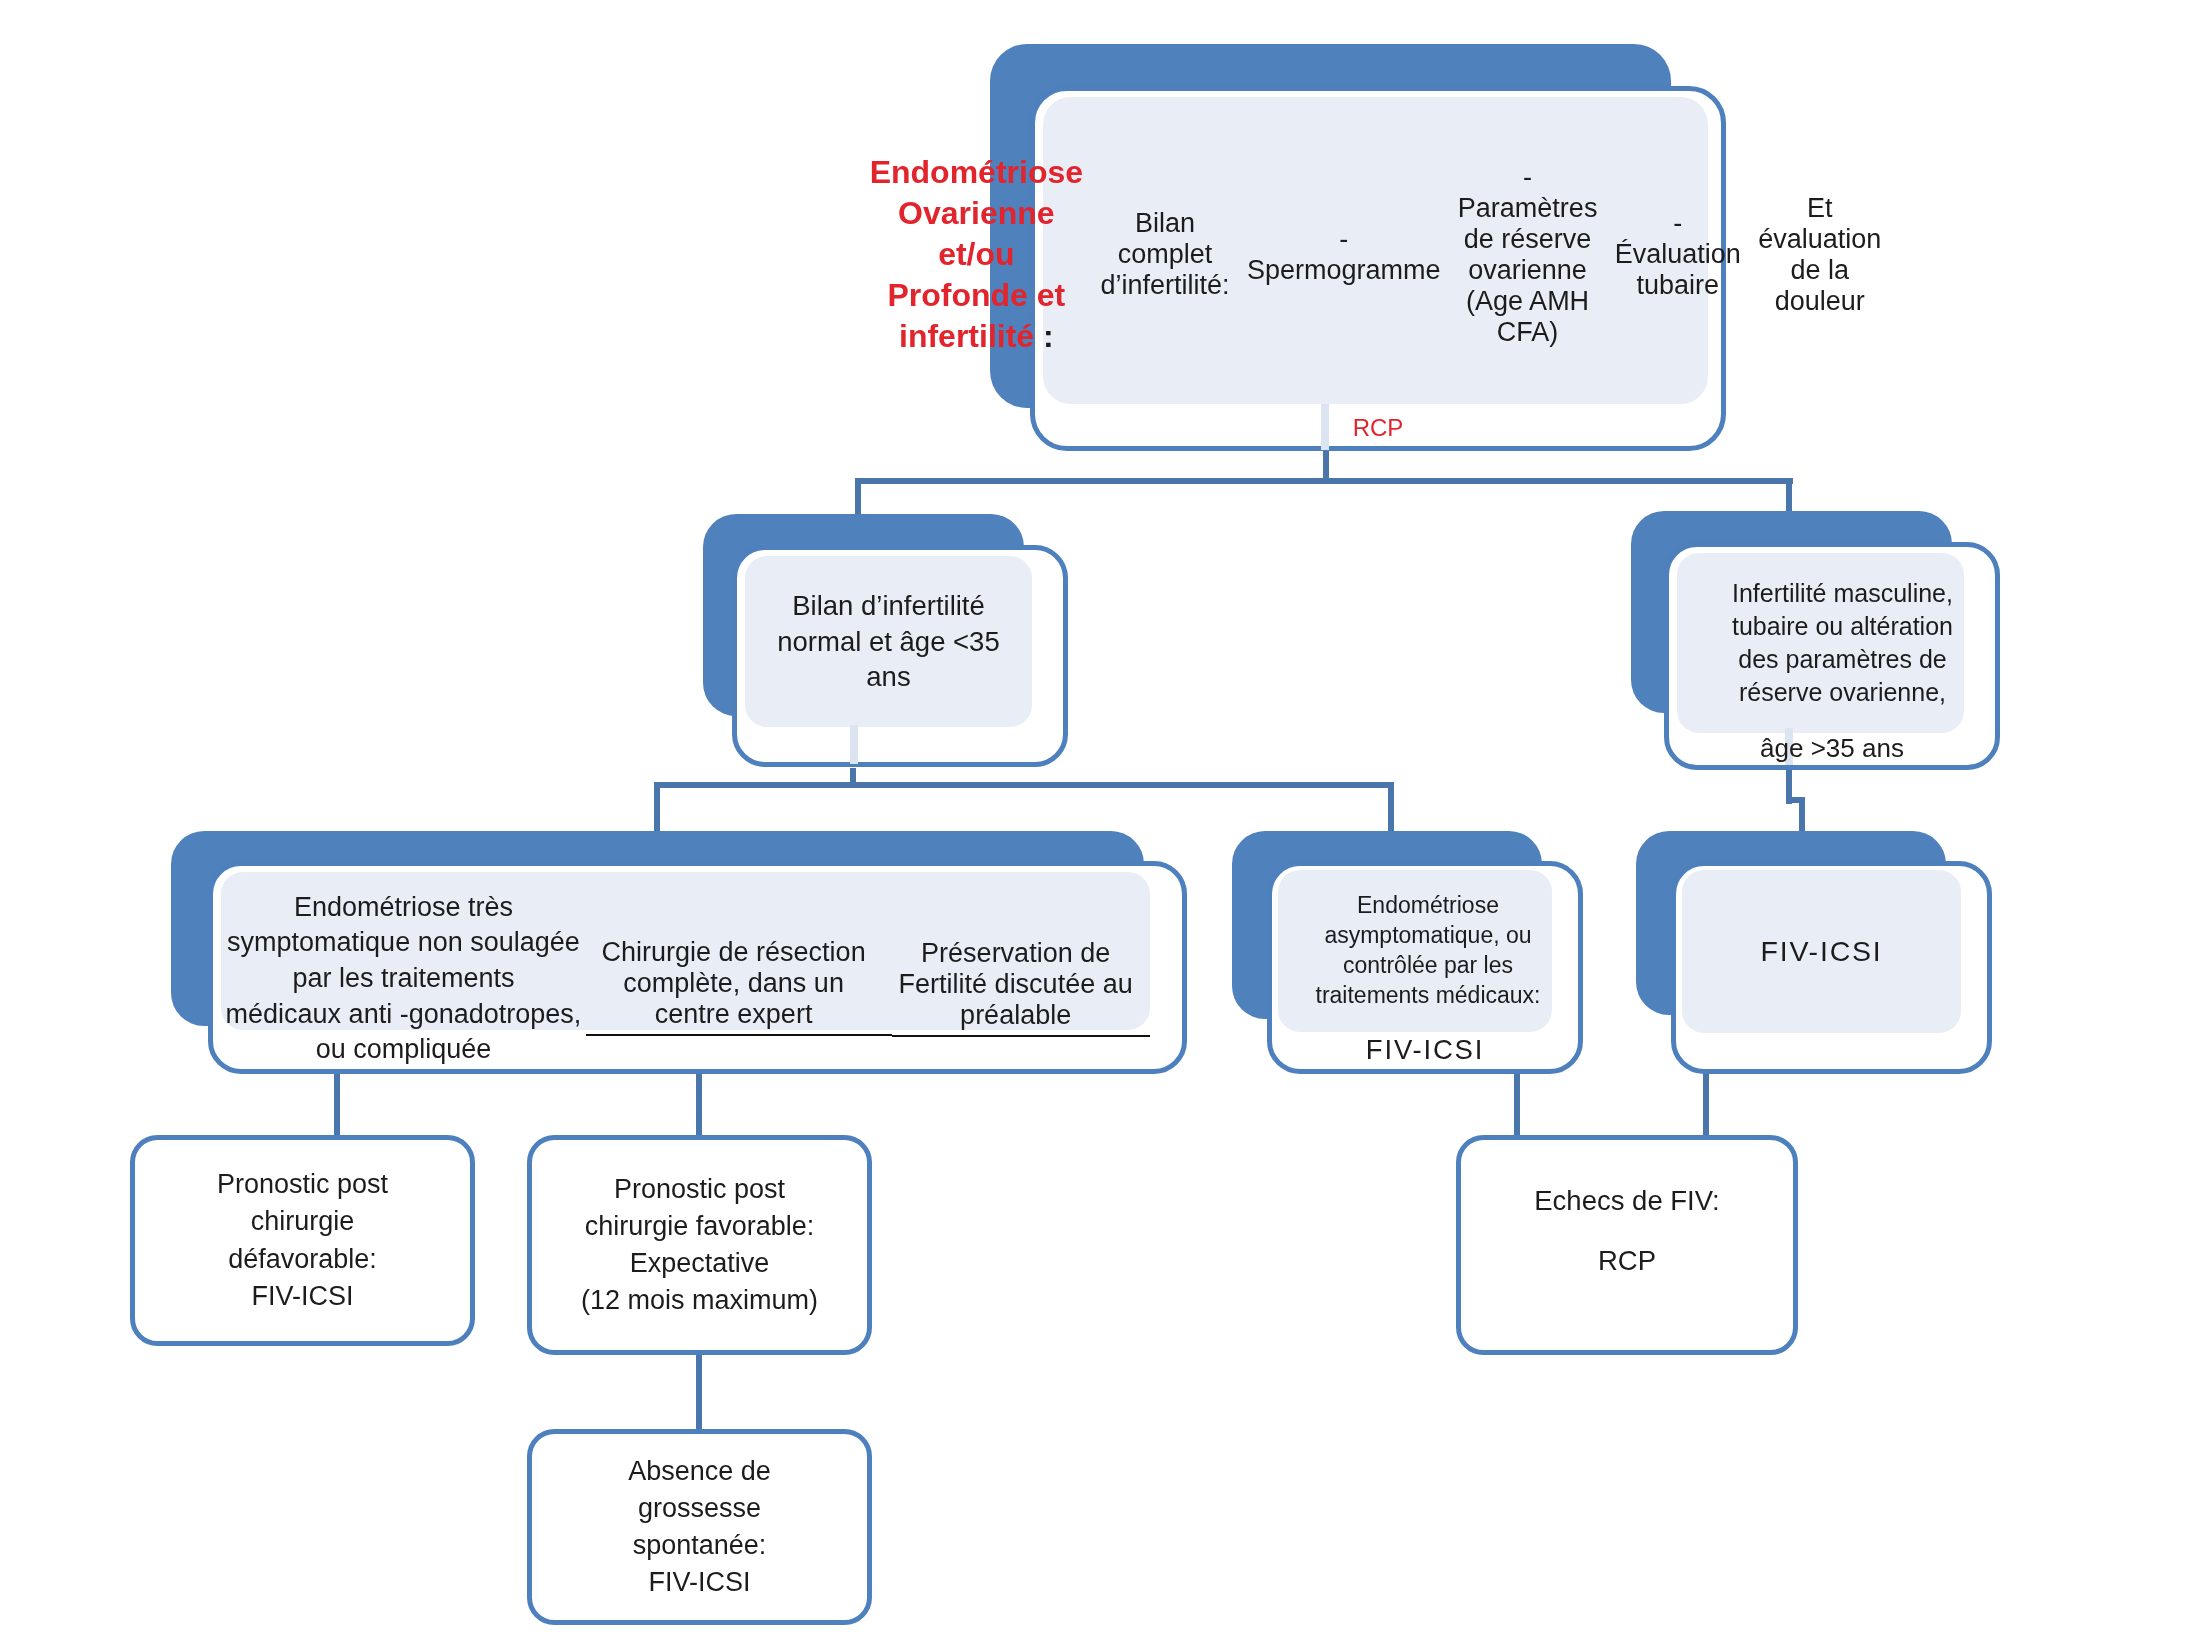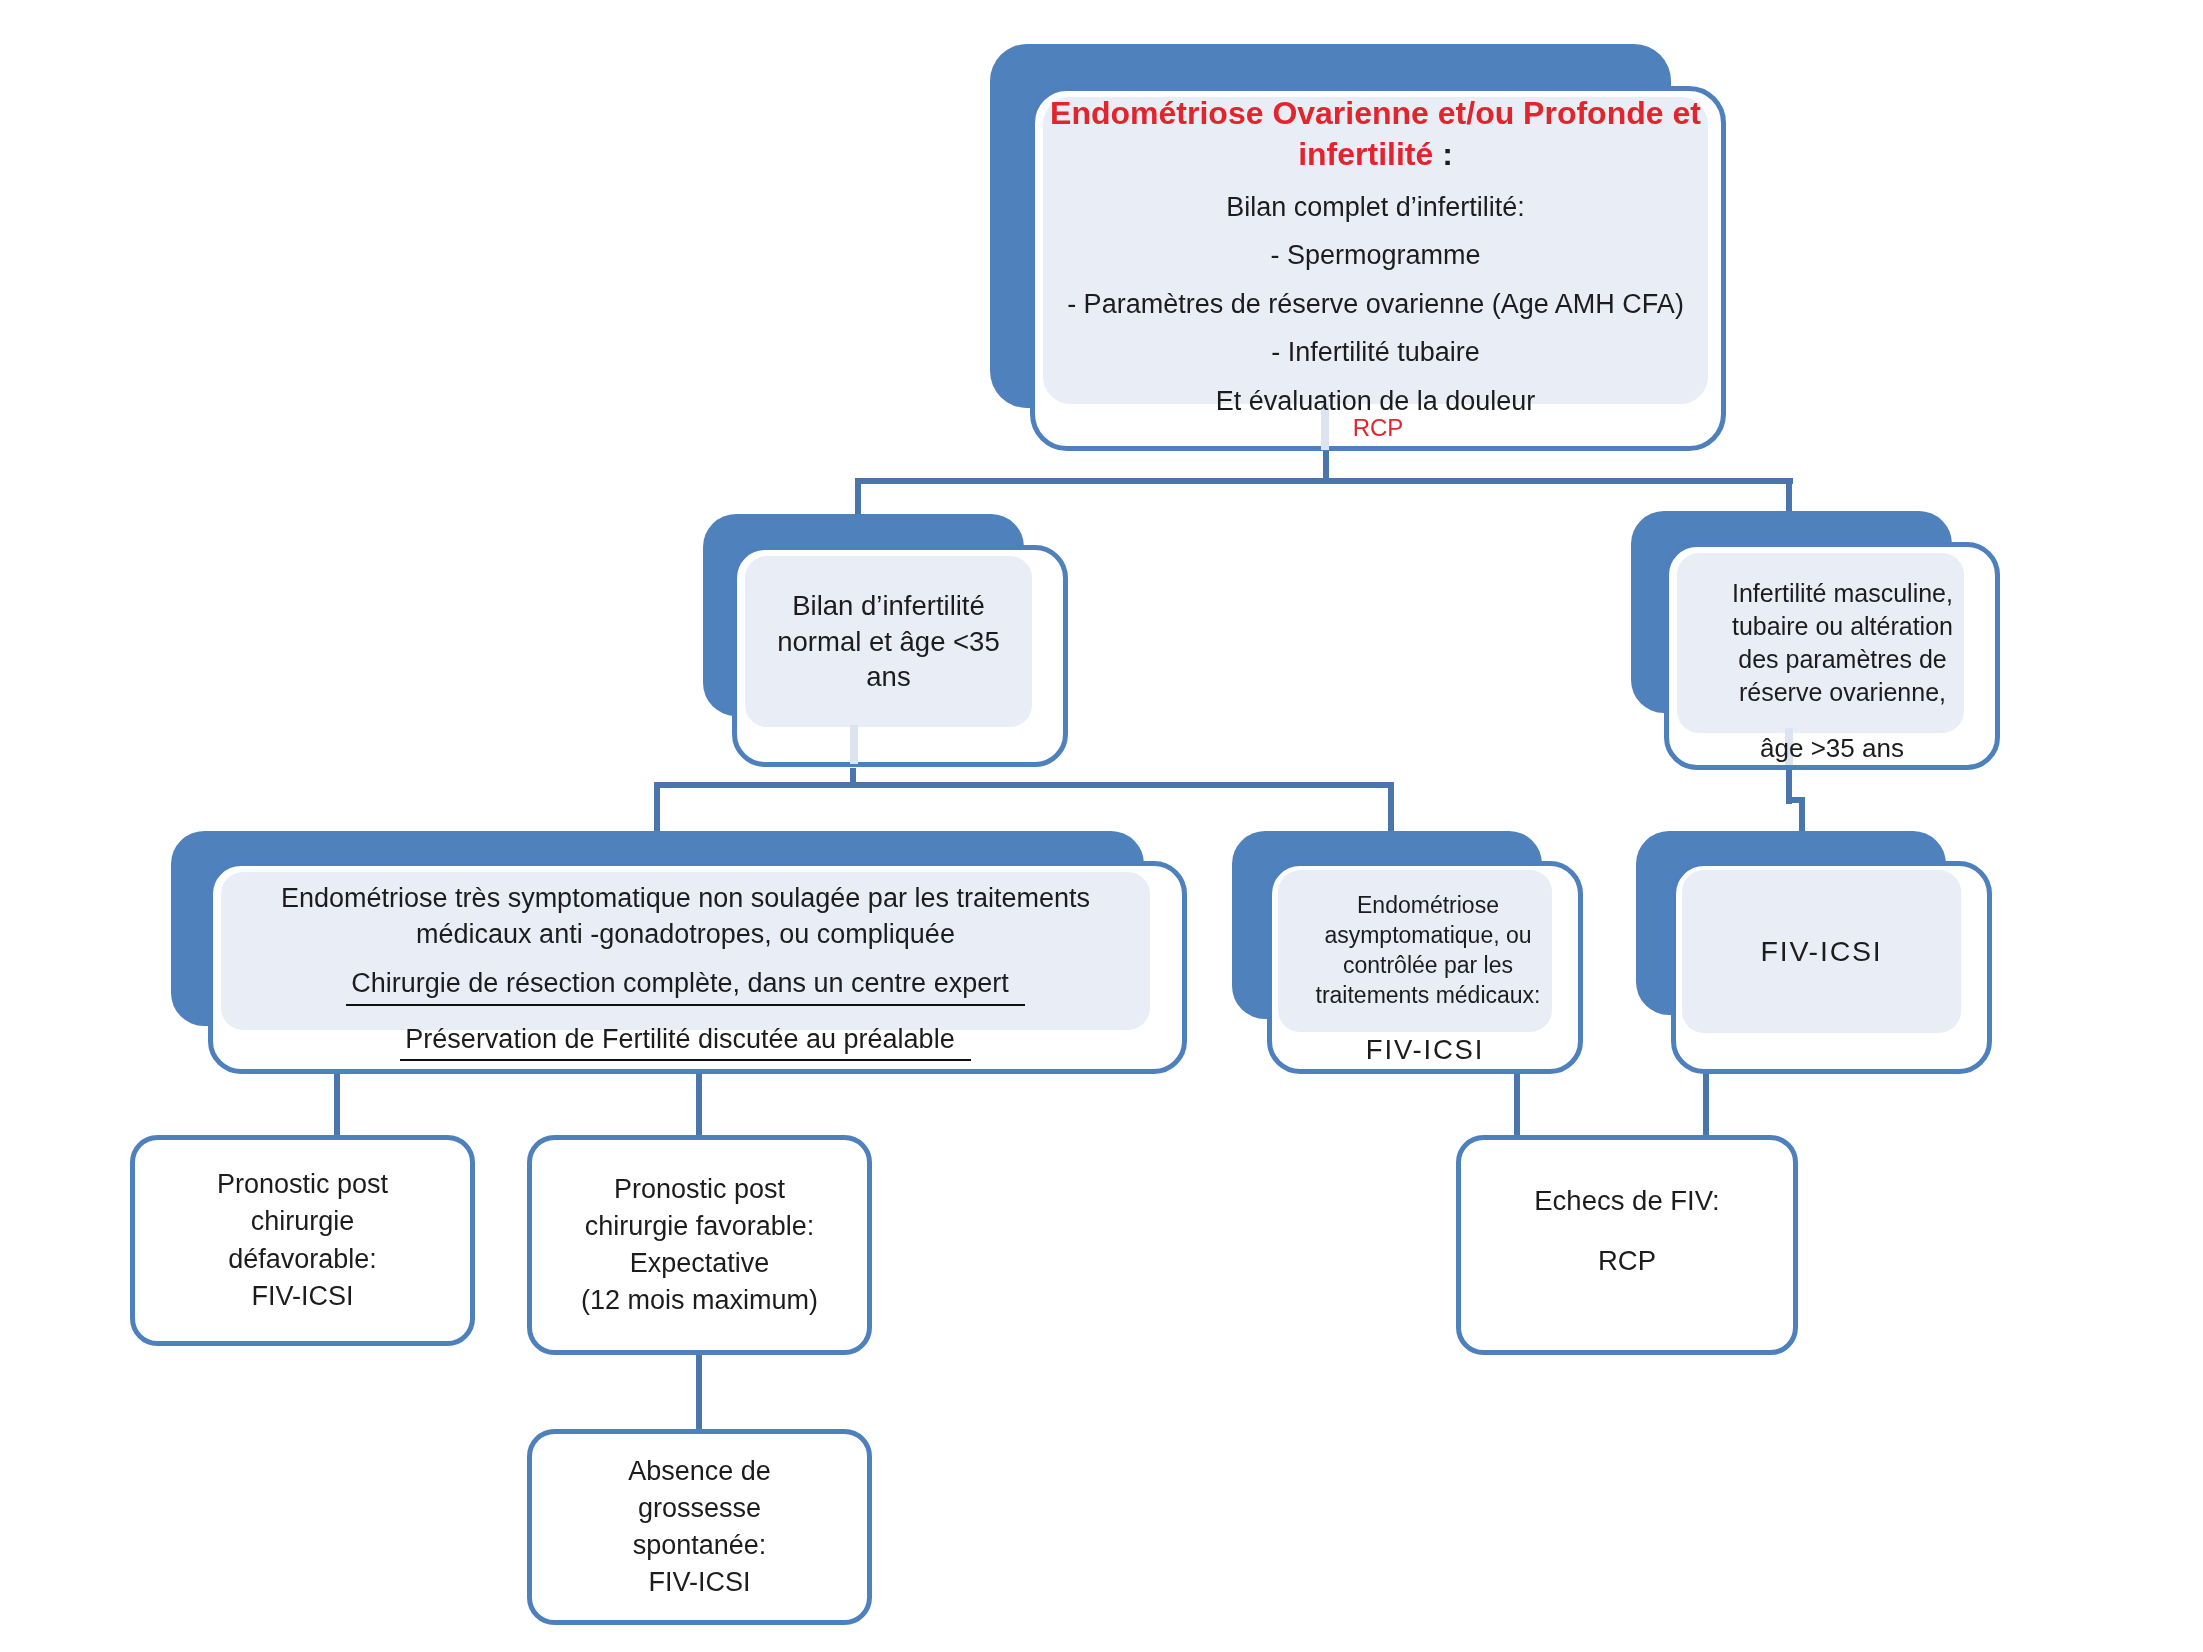--- a/index.html
+++ b/index.html
@@ -10,21 +10,21 @@
   
   .conn{position:absolute;background:#4a76ab;z-index:1;}
   .conn-faint{position:absolute;background:#dde4f1;z-index:2;}
 
   
   .node{position:absolute;z-index:3;}
   .shadow{position:absolute;background:#4f81bd;border-radius:33px;}
   .frame{position:absolute;background:#ffffff;border:5.5px solid #4d80bd;
          border-radius:33px;box-sizing:border-box;}
   .panel{position:absolute;background:#e8edf6;border-radius:22px;}
-  .content{position:absolute;display:flex;flex-direction:column;
+  .content{position:absolute;display:flex;
            align-items:center;justify-content:center;text-align:center;z-index:4;}
   .footer{position:absolute;display:flex;align-items:center;justify-content:center;
           text-align:center;z-index:4;}
 
   .ml{white-space:pre-line;}
   .red{color:#e2242d;font-weight:bold;}
   .u{border-bottom:2.8px solid #111111;padding:0 16.5px 4.6px 5.5px;display:inline-block;}
 
   
   .pbox{position:absolute;background:#ffffff;border:5.5px solid #4d80bd;border-radius:27.5px;
@@ -64,21 +64,21 @@
     <div class="shadow" style="left:0;top:0;width:681px;height:364px;border-radius:37px;"></div>
     <div class="frame" style="left:40px;top:42px;width:696px;height:365px;border-radius:37px;"></div>
     <div class="conn-faint" style="left:331px;top:360px;width:8.3px;height:46px;"></div>
     <div class="panel" style="left:53px;top:53px;width:665px;height:307px;border-radius:27.5px;"></div>
     <div class="content" style="left:53px;top:53px;width:665px;height:312px;gap:17.4px;padding-top:1.8px;">
       <div class="root-title"><span class="red ml">Endométriose Ovarienne et/ou Profonde et
 infertilité</span><span style="font-weight:bold;"> :</span></div>
       <div class="root-body">Bilan complet d’infertilité:</div>
       <div class="root-body">- Spermogramme</div>
       <div class="root-body">- Paramètres de réserve ovarienne (Age AMH CFA)</div>
-      <div class="root-body">- Infertilité  tubaire</div>
+      <div class="root-body">- Évaluation  tubaire</div>
       <div class="root-body">Et évaluation de la douleur</div>
     </div>
     <div class="footer rcp" style="left:40px;top:364px;width:696px;height:40px;">RCP</div>
   </div>
 
   <div class="node" style="left:703px;top:514px;width:365px;height:253px;">
     <div class="shadow" style="left:0;top:0;width:321px;height:202px;"></div>
     <div class="frame" style="left:29px;top:31px;width:336px;height:222px;"></div>
     <div class="conn-faint" style="left:147px;top:211px;width:8.3px;height:39px;"></div>
     <div class="panel" style="left:42px;top:42px;width:287px;height:171px;"></div>

